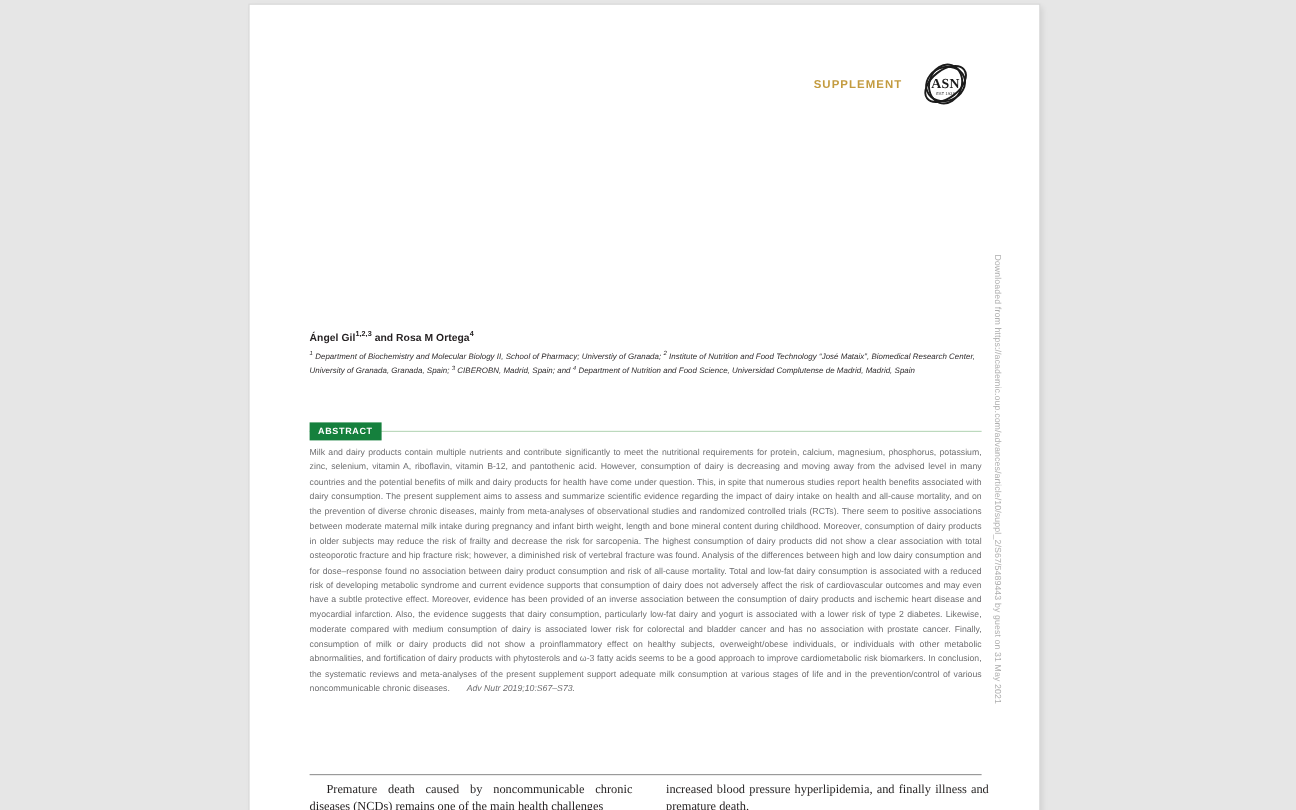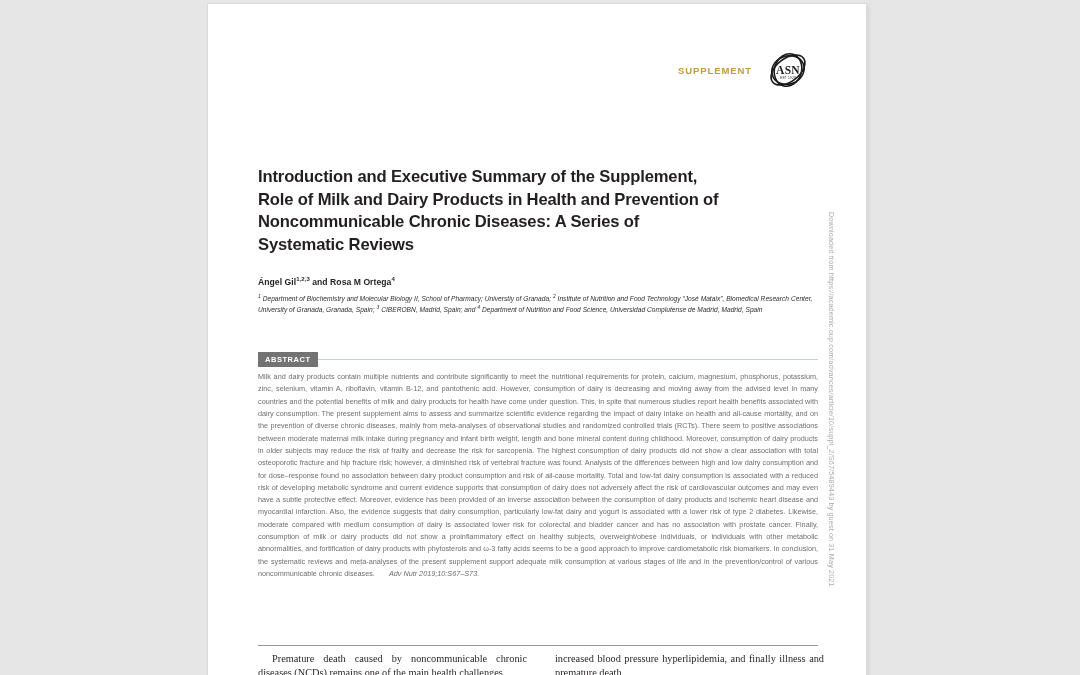--- a/index.html
+++ b/index.html
@@ -107,21 +107,21 @@
     left: 50px;
     top: 355px;
     width: 560px;
     height: 1px;
     background: #bcd9bd;
   }
   .abstract-badge {
     position: absolute;
     left: 50px;
     top: 348px;
-    background: #737373;
+    background: #15803d;
     color: #ffffff;
     font-family: "Liberation Sans", sans-serif;
     font-size: 7.5px;
     font-weight: bold;
     letter-spacing: 0.55px;
     padding: 3.5px 7px 3.5px 7px;
     line-height: 1;
   }
   .abstract-body {
     position: absolute;
@@ -200,23 +200,20 @@
             <ellipse cx="22" cy="22" rx="16.5" ry="14" transform="rotate(-22 22 22)"></ellipse>
             <ellipse cx="22" cy="22" rx="19.5" ry="11.5" transform="rotate(-38 22 22)"></ellipse>
             <ellipse cx="22" cy="22" rx="13.5" ry="16.5" transform="rotate(18 22 22)"></ellipse>
           </g>
           <text x="22" y="25.5" text-anchor="middle" font-family="Liberation Serif, serif" font-size="11.5" font-weight="bold" fill="#1b1b1b" letter-spacing="0.3">ASN</text>
           <text x="22" y="31" text-anchor="middle" font-family="Liberation Sans, sans-serif" font-size="3.2" fill="#1b1b1b" letter-spacing="0.2">EST 1928</text>
         </svg>
       </div>
     </div>
 
-    <div class="title-block">
-      <h1 class="paper-title">Introduction and Executive Summary of the Supplement, Role of Milk and Dairy Products in Health and Prevention of Noncommunicable Chronic Diseases: A Series of Systematic Reviews</h1>
-    </div>
 
     <div class="authors">
       <p class="author-line"><span>Ángel Gil<sup>1,2,3</sup> and Rosa M Ortega<sup>4</sup></span></p>
       <p class="affiliations"><sup>1</sup> Department of Biochemistry and Molecular Biology II, School of Pharmacy; Universtiy of Granada; <sup>2</sup> Institute of Nutrition and Food Technology “José Mataix”, Biomedical Research Center, University of Granada, Granada, Spain; <sup>3</sup> CIBEROBN, Madrid, Spain; and <sup>4</sup> Department of Nutrition and Food Science, Universidad Complutense de Madrid, Madrid, Spain</p>
     </div>
 
     <div class="abstract-rule"></div>
     <div class="abstract-badge">ABSTRACT</div>
 
     <div class="abstract-body">

